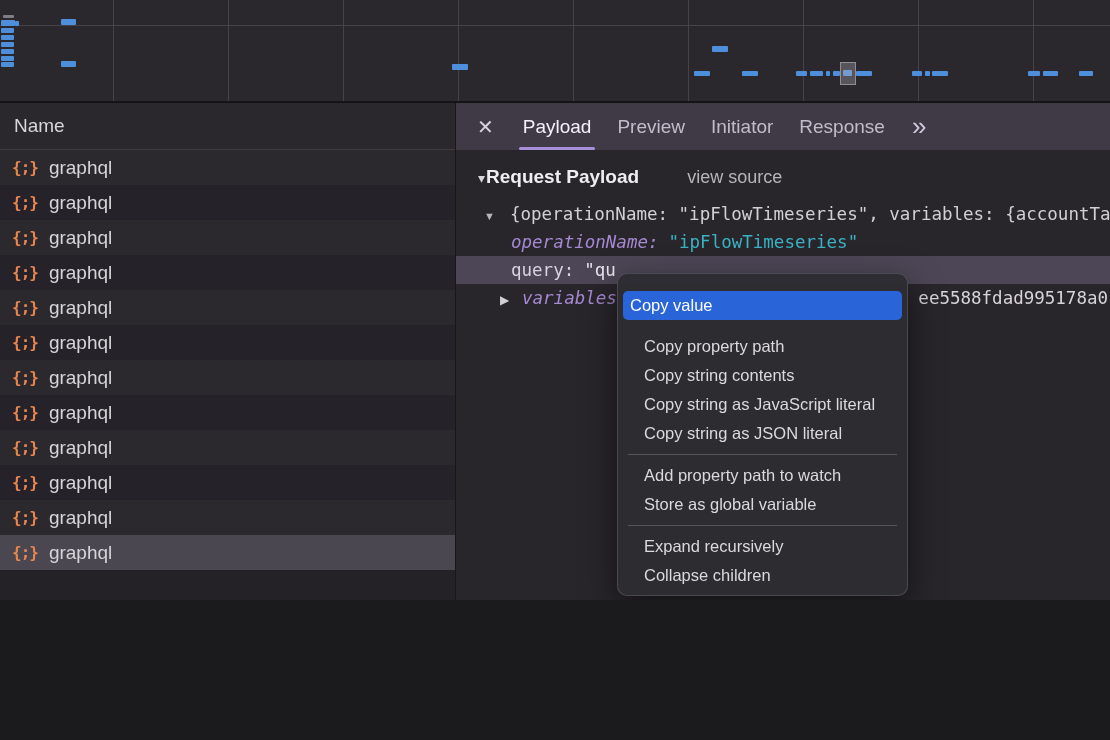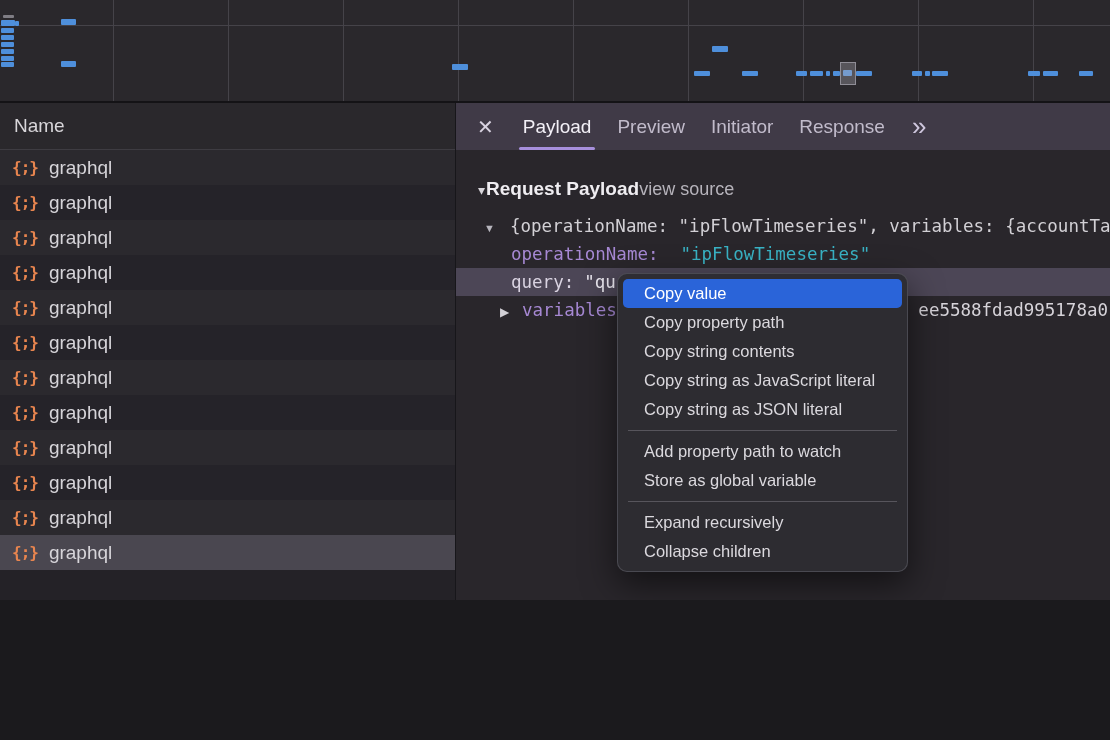--- a/index.html
+++ b/index.html
@@ -37,46 +37,46 @@
   .tabbar{height:47px;background:#403a47;display:flex;align-items:center;}
   .close-x{font-size:20px;color:#d8d2e0;margin:0 16px 0 21px;cursor:default;}
   .tab{position:relative;height:47px;line-height:47px;padding:0 13px;font-size:19px;color:#c1bbcb;}
   .tab.active{color:#f3f0f7;}
   .tab.active .underline{position:absolute;left:9px;right:9px;bottom:0;height:3px;border-radius:2px;background:#a78fdc;}
   .overflow{font-size:26px;color:#cfc7de;margin-left:14px;line-height:47px;}
 
   .content{position:relative;}
   .section-header{display:flex;align-items:baseline;padding:16px 0 0 22px;}
   .sec-arrow{font-size:14px;color:#d8d6db;margin-right:1px;}
-  .sec-title{font-size:19px;font-weight:bold;color:#efedf1;margin-top:12px;}
-  .viewsource{font-size:18px;color:#b6b3bb;}
+  .sec-title{font-size:19px;font-weight:bold;color:#efedf1;}
+  .viewsource{font-size:18px;color:#b6b3bb;margin-left:48px;}
 
   .tree{margin-top:12px;font-family:"DejaVu Sans Mono",monospace;font-size:17.5px;}
   .tline{position:relative;height:28px;line-height:28px;white-space:nowrap;overflow:hidden;}
   .tline .tri{font-family:"Liberation Sans",sans-serif;display:inline-block;}
   .l-summary{padding-left:28px;color:#d2d0d5;}
   .l-summary .tri{width:26px;font-size:11px;color:#b7b5bd;}
   .l-opname{padding-left:55px;}
   .l-query{padding-left:55px;background:#4c4656;}
   .l-vars{padding-left:44px;}
   .l-vars .tri{width:22px;font-size:12px;color:#d2d0d6;}
-  .k-purple{color:#a688d3;margin-right:22px;}
+  .k-purple{color:#a688d3;margin-right:10px;font-style:italic;}
   .v-teal{color:#39b2c4;}
   .k-light{color:#d9d3e1;margin-right:10px;}
   .v-light{color:#e9e6ee;}
   .frag{position:absolute;right:2px;top:0;color:#e9e6ee;}
   .frag2{color:#d6d3d9;}
 
   
   #context-menu{position:absolute;left:617px;top:273px;width:291px;z-index:50;
                 background:rgba(45,44,50,.97);border:1px solid rgba(130,128,140,.35);
                 border-radius:10px;box-shadow:0 12px 34px rgba(0,0,0,.55);
                 padding:5px 0;box-sizing:border-box;}
   .menu-item{height:29px;line-height:29px;padding-left:26px;font-size:16.5px;color:#dbd9de;}
-  .menu-item.highlighted{margin:0 5px;padding-left:21px;border-radius:5px;background:#2a64d9;color:#ffffff;}
+  .menu-item.highlighted{margin:12px 5px;padding-left:7px;border-radius:5px;background:#2a64d9;color:#ffffff;}
   .menu-sep{height:1px;background:#57555c;margin:6px 10px;}
 </style>
 </head>
 <body>
 
 <div id="screen">
 
   <div id="timeline">
     <div id="timeline-grid">
         <div class="vline" style="left: 113px;"></div>

